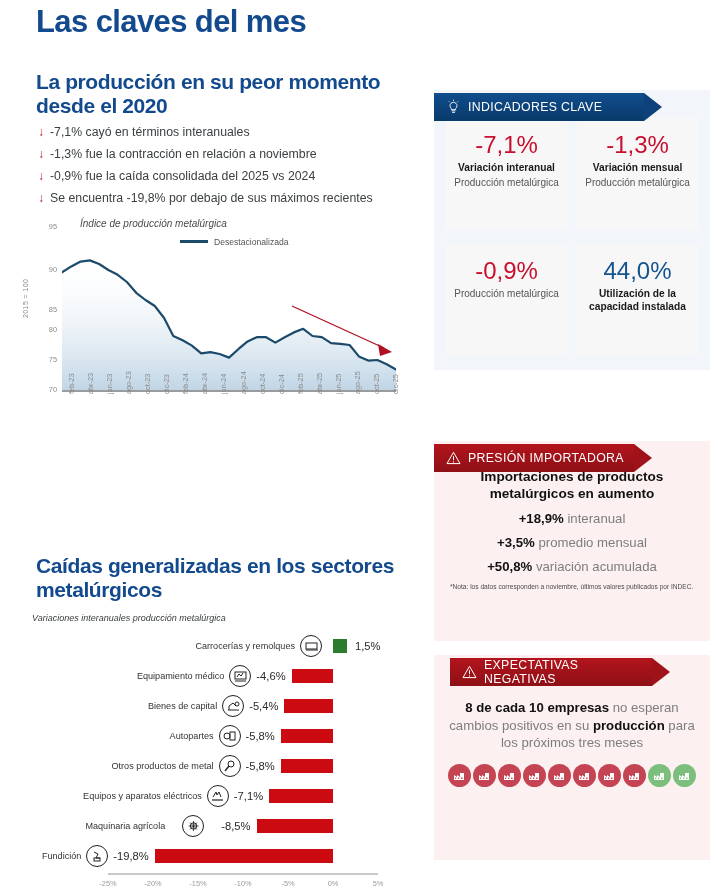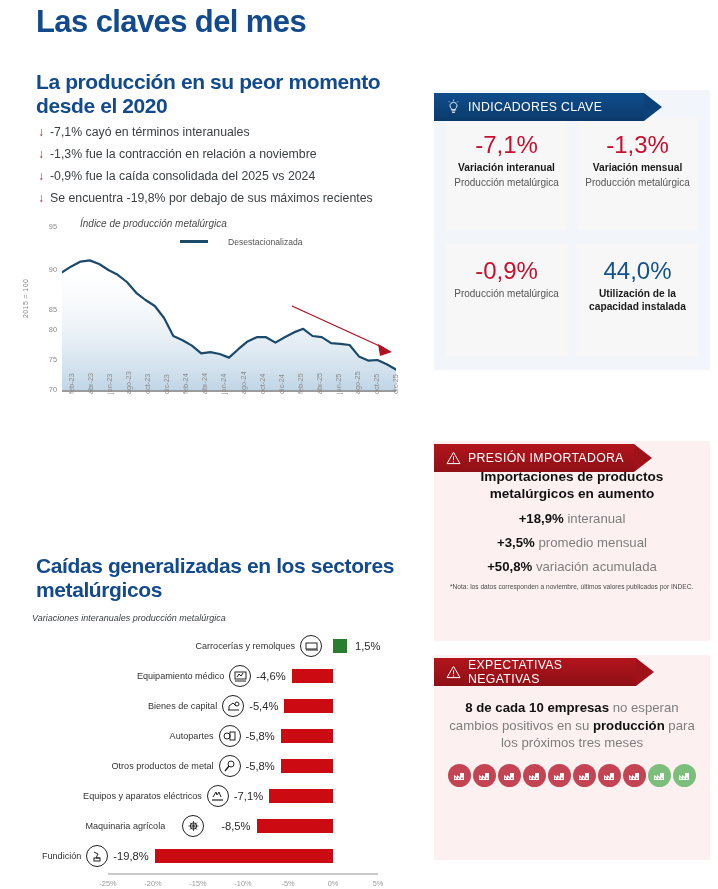--- a/index.html
+++ b/index.html
@@ -39,21 +39,21 @@
   }
 
   
   .linechart-wrap { position: relative; margin-top: 6px; height: 205px; }
   .chart-caption {
     position: absolute; left: 80px; top: 4px;
     font-size: 10px; font-style: italic; color: #4a4a4a;
   }
   .legend-row {
     position: absolute; left: 180px; top: 23px;
-    display: flex; align-items: center; gap: 20px;
+    display: flex; align-items: center; gap: 6px;
   }
   .legend-line { width: 28px; height: 2.6px; background: #1b4a6b; display:block; }
   .legend-label { font-size: 8.6px; color: #555; }
   .ylabel {
     position: absolute; left: 22px; top: 104px;
     transform: rotate(-90deg); transform-origin: left top;
     font-size: 7px; color: #8a8a8a; letter-spacing: 0.4px;
     white-space: nowrap;
   }
   .ytick {
@@ -537,21 +537,21 @@
               <svg width="13" height="11" viewBox="0 0 13 11">
                 <path d="M1 10 V5 l3 2 V5 l3 2 V3 h4 v7 z" fill="#fff"></path>
                 <rect x="2" y="7.6" width="1.3" height="1.3" fill="#7cbf7c"></rect>
                 <rect x="5" y="7.6" width="1.3" height="1.3" fill="#7cbf7c"></rect>
                 <rect x="8" y="7.6" width="1.6" height="1.3" fill="#7cbf7c"></rect>
               </svg>
             </div>
           </div>
       </div>
     </div>
-    <div class="ribbon red" style="position:absolute;left:6px;top:658px;width:202px;">
+    <div class="ribbon red" style="position:absolute;left:22px;top:658px;width:202px;">
       <span class="ic">
         <svg width="15" height="14" viewBox="0 0 15 14">
           <path d="M7.5 1.3 L14 12.6 L1 12.6 Z" fill="none" stroke="#fff" stroke-width="1"></path>
           <line x1="7.5" y1="5.2" x2="7.5" y2="9.2" stroke="#fff" stroke-width="1"></line>
           <circle cx="7.5" cy="10.9" r="0.65" fill="#fff"></circle>
         </svg>
       </span>
       <span>EXPECTATIVAS NEGATIVAS</span>
     </div>
 

